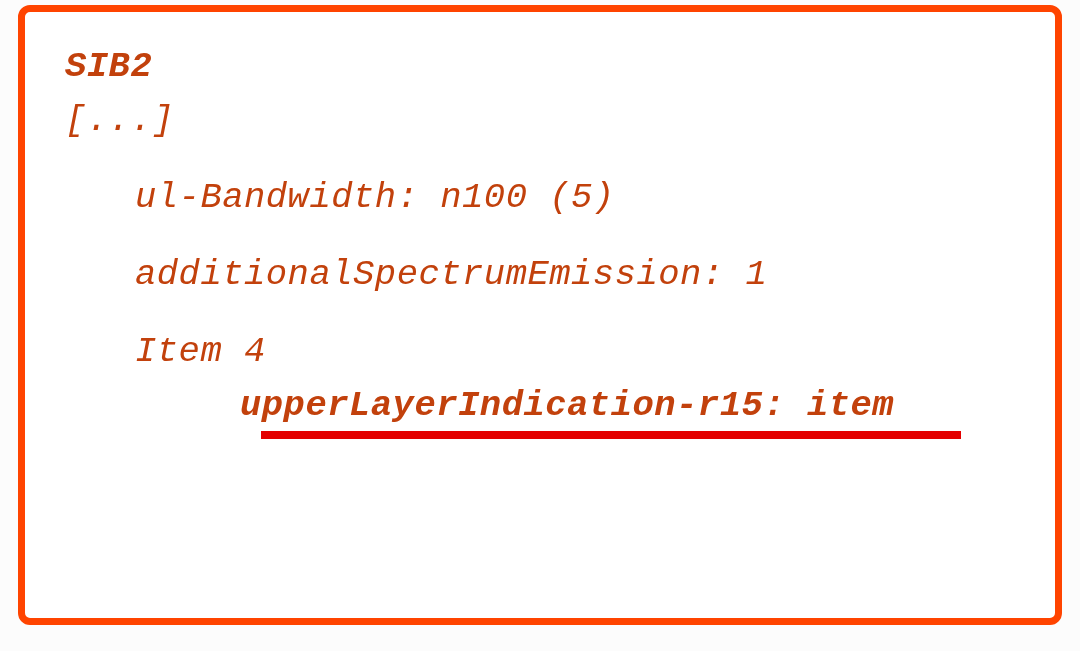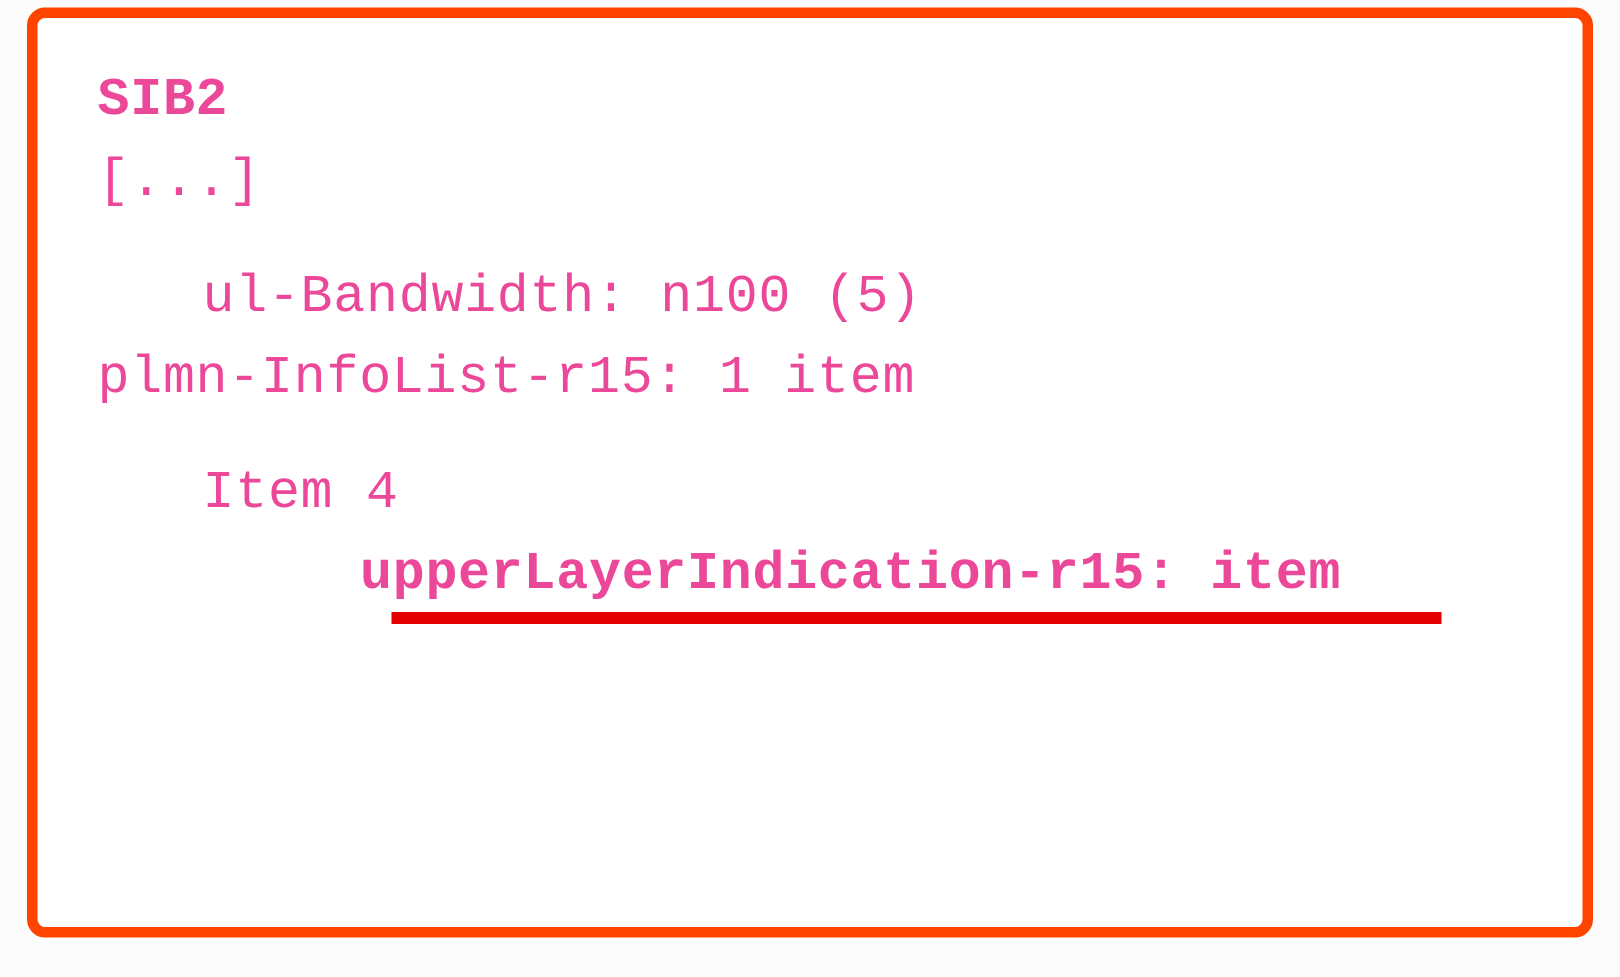--- a/index.html
+++ b/index.html
@@ -14,23 +14,24 @@
       width: 100%;
       height: 620px;
       border: 7px solid #ff4400;
       border-radius: 12px;
       background: #ffffff;
       padding: 28px 12px 24px 40px;
     }
     .line {
       font-size: 35.5px;
       line-height: 1.52;
-      color: #ec4899;
+      color: #c2410c;
       white-space: pre;
       letter-spacing: 0.5px;
+      font-style: italic;
     }
     .bold {
       font-weight: 900;
     }
     .indent1 { padding-left: 70px; margin-top: 23px; }
     .indent2 { padding-left: 140px; }
     .indent3 { padding-left: 175px; }
     .underline-row {
       padding-left: 196px;
       margin-top: -2px;
@@ -41,19 +42,19 @@
       background: #e40000;
     }
   </style>
 </head>
 <body>
 
 <div class="frame">
   <div class="line bold">SIB2</div>
   <div class="line">[...]</div>
   <div class="line indent1">ul-Bandwidth: n100 (5)</div>
-  <div class="line">plmn-InfoList-r15: 1 item</div>
+  <div class="line indent1">additionalSpectrumEmission: 1</div>
   <div class="line indent1">Item 4</div>
   <div class="line indent3 bold">upperLayerIndication-r15: item</div>
   <div class="underline-row">
     <div class="underline"></div>
   </div>
 </div>
 
 </body></html>

